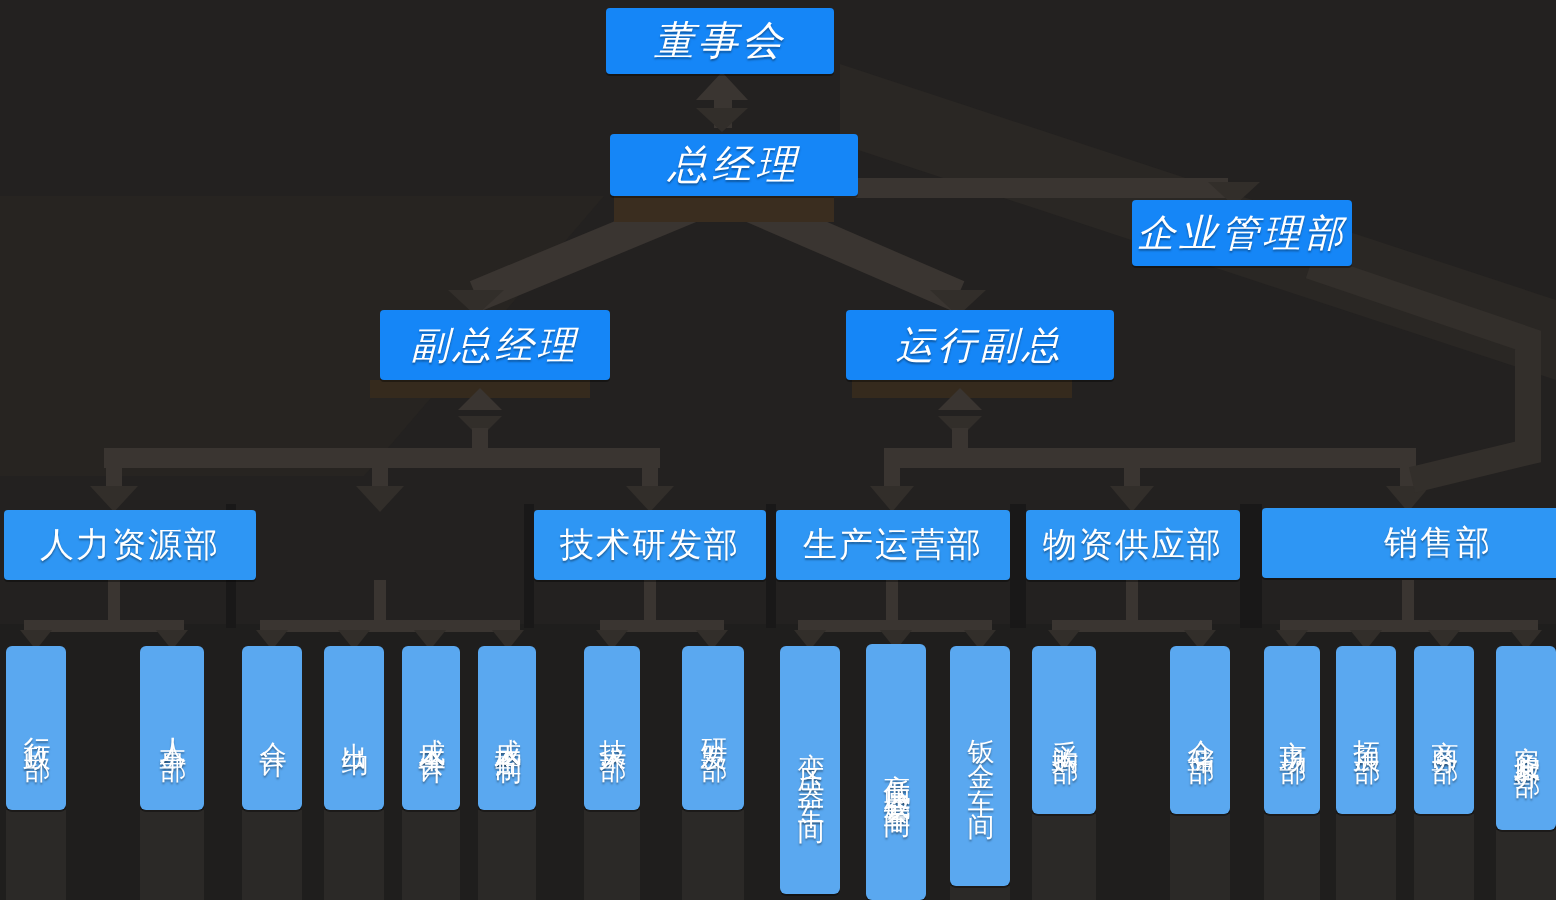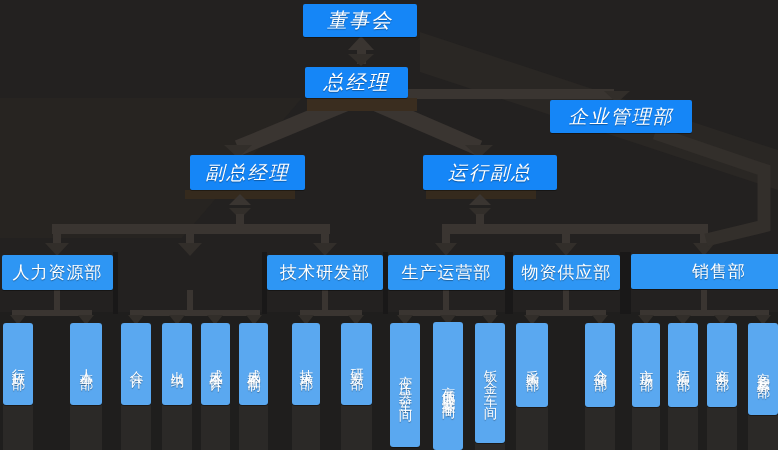--- a/index.html
+++ b/index.html
@@ -137,37 +137,37 @@
       <polygon points="675,315 691,315 683,325"></polygon>
       <polygon points="714,315 730,315 722,325"></polygon>
       <polygon points="755,315 771,315 763,325"></polygon>
     </g>
   </svg>
 
   <div class="node lvl" style="left:303px;top:4px;width:114px;height:33px">
     <span>董事会</span>
   </div>
 
-  <div class="node lvl" style="left:305px;top:67px;width:103px;height:31px">
+  <div class="node lvl" style="left:305px;top:67px;width:124px;height:31px">
     <span>总经理</span>
   </div>
 
-  <div class="node lvl sm" style="left:550px;top:100px;width:142px;height:33px">
+  <div class="node lvl sm" style="left:566px;top:100px;width:110px;height:33px">
     <span>企业管理部</span>
   </div>
 
   <div class="node lvl sm" style="left:190px;top:155px;width:115px;height:35px">
     <span>副总经理</span>
   </div>
 
   <div class="node lvl sm" style="left:423px;top:155px;width:134px;height:35px">
     <span>运行副总</span>
   </div>
 
-  <div class="node dept" style="left:2px;top:255px;width:111px;height:35px">
+  <div class="node dept" style="left:2px;top:255px;width:126px;height:35px">
     <span>人力资源部</span>
   </div>
   <div class="node dept" style="left:267px;top:255px;width:116px;height:35px">
     <span>技术研发部</span>
   </div>
   <div class="node dept" style="left:388px;top:255px;width:117px;height:35px">
     <span>生产运营部</span>
   </div>
   <div class="node dept" style="left:513px;top:255px;width:107px;height:35px">
     <span>物资供应部</span>

